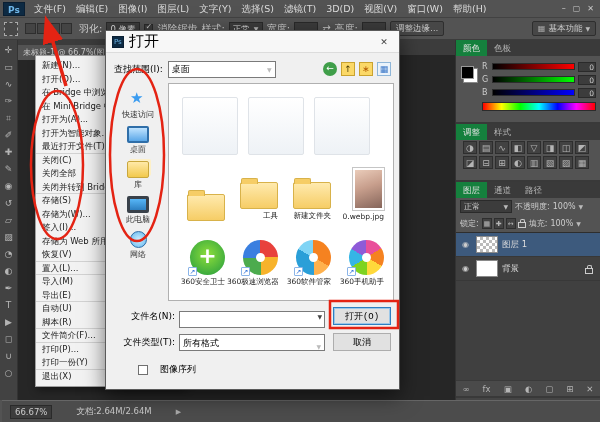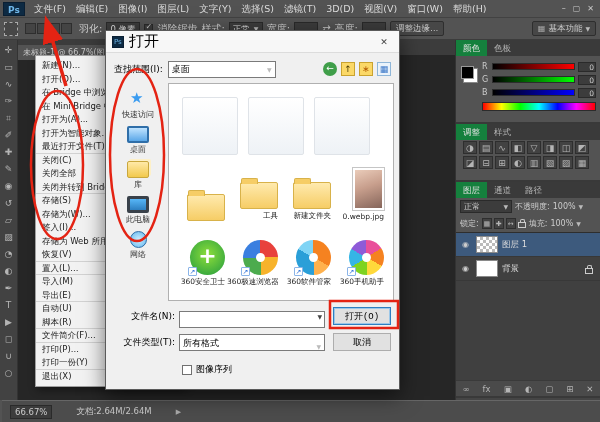--- a/index.html
+++ b/index.html
@@ -83,21 +83,21 @@
 .ficon.app-green::before{content:"+";position:absolute;left:0;right:0;top:3px;text-align:center;color:#fff;font-size:22px;font-weight:bold}
 .ficon.app-pinwheel{background:conic-gradient(#e8413c 0 25%,#f7b32b 25% 50%,#4cab4e 50% 75%,#3a7fe0 75% 100%)}
 .ficon.app-swirl{background:conic-gradient(#f58220 0 33%,#ffb14d 33% 50%,#2a9fd8 50% 83%,#7fd4f5 83% 100%)}
 .ficon.app-flower{background:conic-gradient(#e94f9a 0 16%,#f58220 16% 33%,#ffd93b 33% 50%,#7ed321 50% 66%,#35b5e5 66% 83%,#8e5bd8 83% 100%)}
 .ficon.app-pinwheel::after,.ficon.app-swirl::after,.ficon.app-flower::after{content:"";position:absolute;left:13px;top:13px;width:9px;height:9px;background:#fff;border-radius:50%}
 .sc-arrow{position:absolute;left:-2px;bottom:-1px;width:9px;height:9px;background:#fff;border:1px solid #8ab4e8;color:#2a6fd8;font-size:7px;line-height:8px;text-align:center;border-radius:1px}
 .flabel{font-size:7.5px;color:#222;text-align:center;margin-top:2px;max-width:51px;white-space:nowrap;overflow:hidden}
 .dlg-row{position:absolute;left:0;right:0;display:flex;align-items:center;padding:0 8px}
 .dlg-row.r1{top:276px}
 .dlg-row.r2{top:302px}
-.dlg-row.r3{top:332px;padding-left:76px;gap:4px}
+.dlg-row.r3{top:332px;padding-left:32px;gap:12px}
 .dlg-label.w{width:64px;text-align:right;margin-right:4px}
 .combo-wrap{position:relative;width:146px;height:17px;flex:none}
 .combo-wrap input{width:100%;height:100%;border:1px solid #7a7a7a;font-size:9px;padding:0 12px 0 3px;font-family:inherit}
 .combo-wrap .caret{position:absolute;right:3px;top:5px;color:#444}
 .dlg-input.sel{width:146px;height:17px;background:#fff;border:1px solid #7a7a7a;display:flex;align-items:flex-end;justify-content:space-between;padding:0 3px;font-size:9px;color:#000;flex:none}
 .dlg-btn{width:58px;height:18px;margin-left:8px;background:#e1e1e1;border:1px solid #adadad;font-size:9px;color:#000;font-family:Liberation Mono, monospace;flex:none}
 .dlg-btn.default{border:1px solid #2d7fc1;box-shadow:inset 0 0 0 1px #9cc7e8}
 .checkbox{width:10px;height:10px;background:#fff;border:1px solid #707070;flex:none}
 
 

